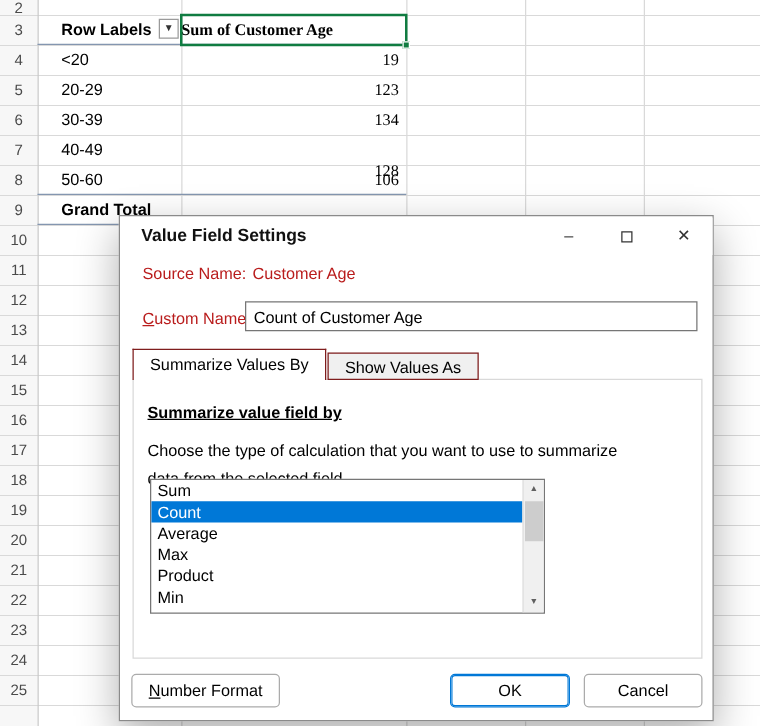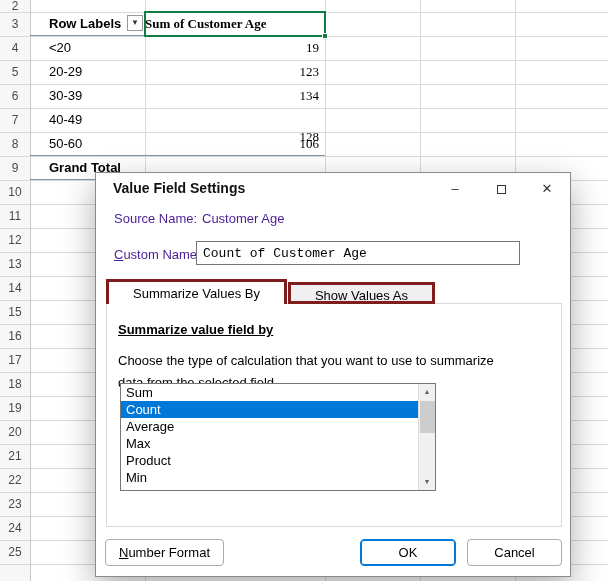--- a/index.html
+++ b/index.html
@@ -35,32 +35,32 @@
   
   #dialog { position:absolute; left:95px; top:172px; width:476px; height:405px;
     background:#fff; border:1px solid #8a8a8a; box-shadow:0 12px 32px rgba(0,0,0,.32);
     z-index:10; font-size:13px; }
   #dlgtitle { position:absolute; left:17px; top:0; line-height:31px; font-size:14px; color:#111;font-weight:bold; }
   .capbtn { position:absolute; top:1px; width:46px; height:30px; text-align:center;
     line-height:30px; font-size:13px; color:#333; background:#fff; }
   #btn-min { right:92px; } #btn-max { right:46px; } #btn-close { right:0; }
   .maxglyph { display:inline-block; width:9px; height:9px; border:1px solid #333; vertical-align:middle; }
 
-  .dlabel { position:absolute; font-size:13px; color:#4c1d95; white-space:nowrap; }
+  .dlabel { position:absolute; font-size:13px; color:#b91c1c; white-space:nowrap; }
   #srcLabel { left:18px; top:38px; }
   #srcValue { left:106px; top:38px; }
   #cnLabel  { left:18px; top:74px; }
-  #cnInput  { position:absolute; left:100px; top:68px; width:324px; height:24px;
-    border:1px solid #767676; background:#fff; font-family:Liberation Mono, monospace; font-size:13px;
+  #cnInput  { position:absolute; left:100px; top:68px; width:362px; height:24px;
+    border:1px solid #767676; background:#fff; font-family:Liberation Sans, sans-serif; font-size:13px;
     color:#000; padding:0 6px; }
 
   #tabs { position:absolute; left:10px; top:106px; height:25px; display:flex;
     align-items:flex-end; z-index:2; }
-  .tab { height:22px; line-height:21px; padding:0 24px; font-size:13px; background:#f0f0f0;
-    border:3px solid #7f1d1d; margin-right:1px; white-space:nowrap; }
+  .tab { height:22px; line-height:21px; padding:0 13px; font-size:13px; background:#f0f0f0;
+    border:1px solid #7f1d1d; margin-right:1px; white-space:nowrap; }
   .tab.active { height:25px; line-height:24px; background:#fff; border-bottom:none; }
   #tabpage { position:absolute; left:10px; top:130px; width:456px; height:224px;
     border:1px solid #d9d9d9; background:#fff; z-index:1; }
 
   #sumHeading { position:absolute; left:22px; top:149px; font-size:13px; font-weight:700;
     text-decoration:underline; z-index:3; }
   #descL1 { position:absolute; left:22px; top:180px; font-size:13px; z-index:3; }
   #descL2 { position:absolute; left:22px; top:202px; font-size:13px; z-index:3; }
 
   #listbox { position:absolute; left:24px; top:210px; width:316px; height:108px;

